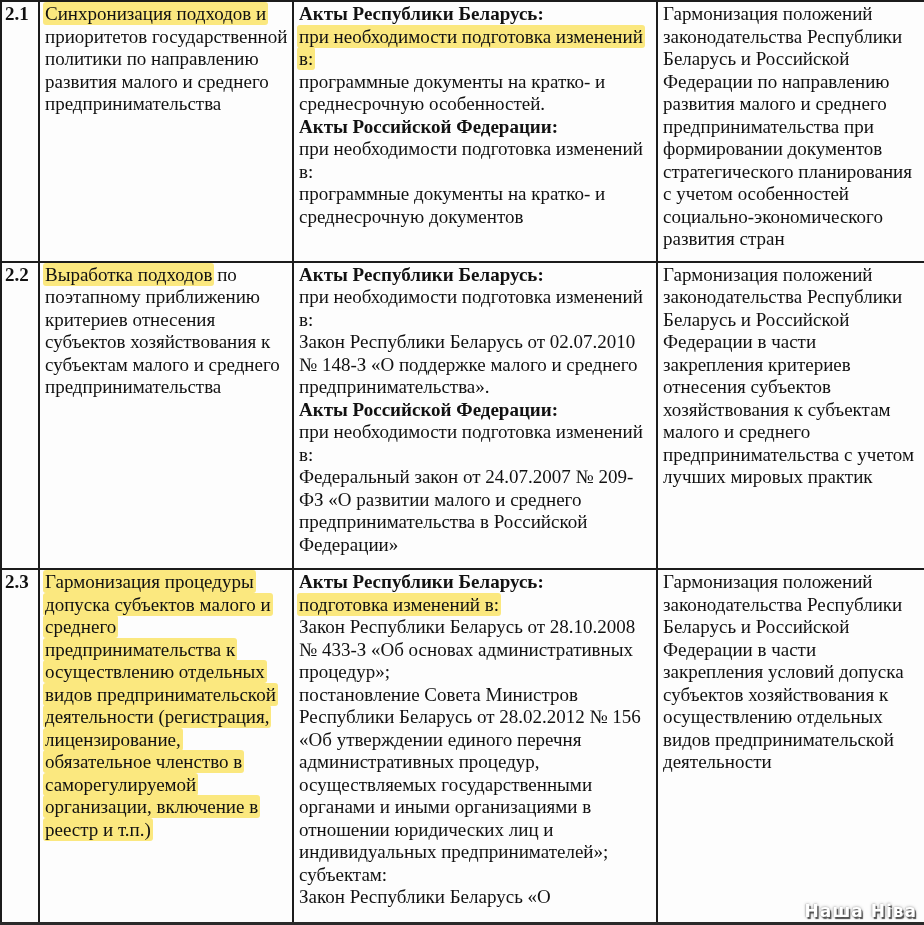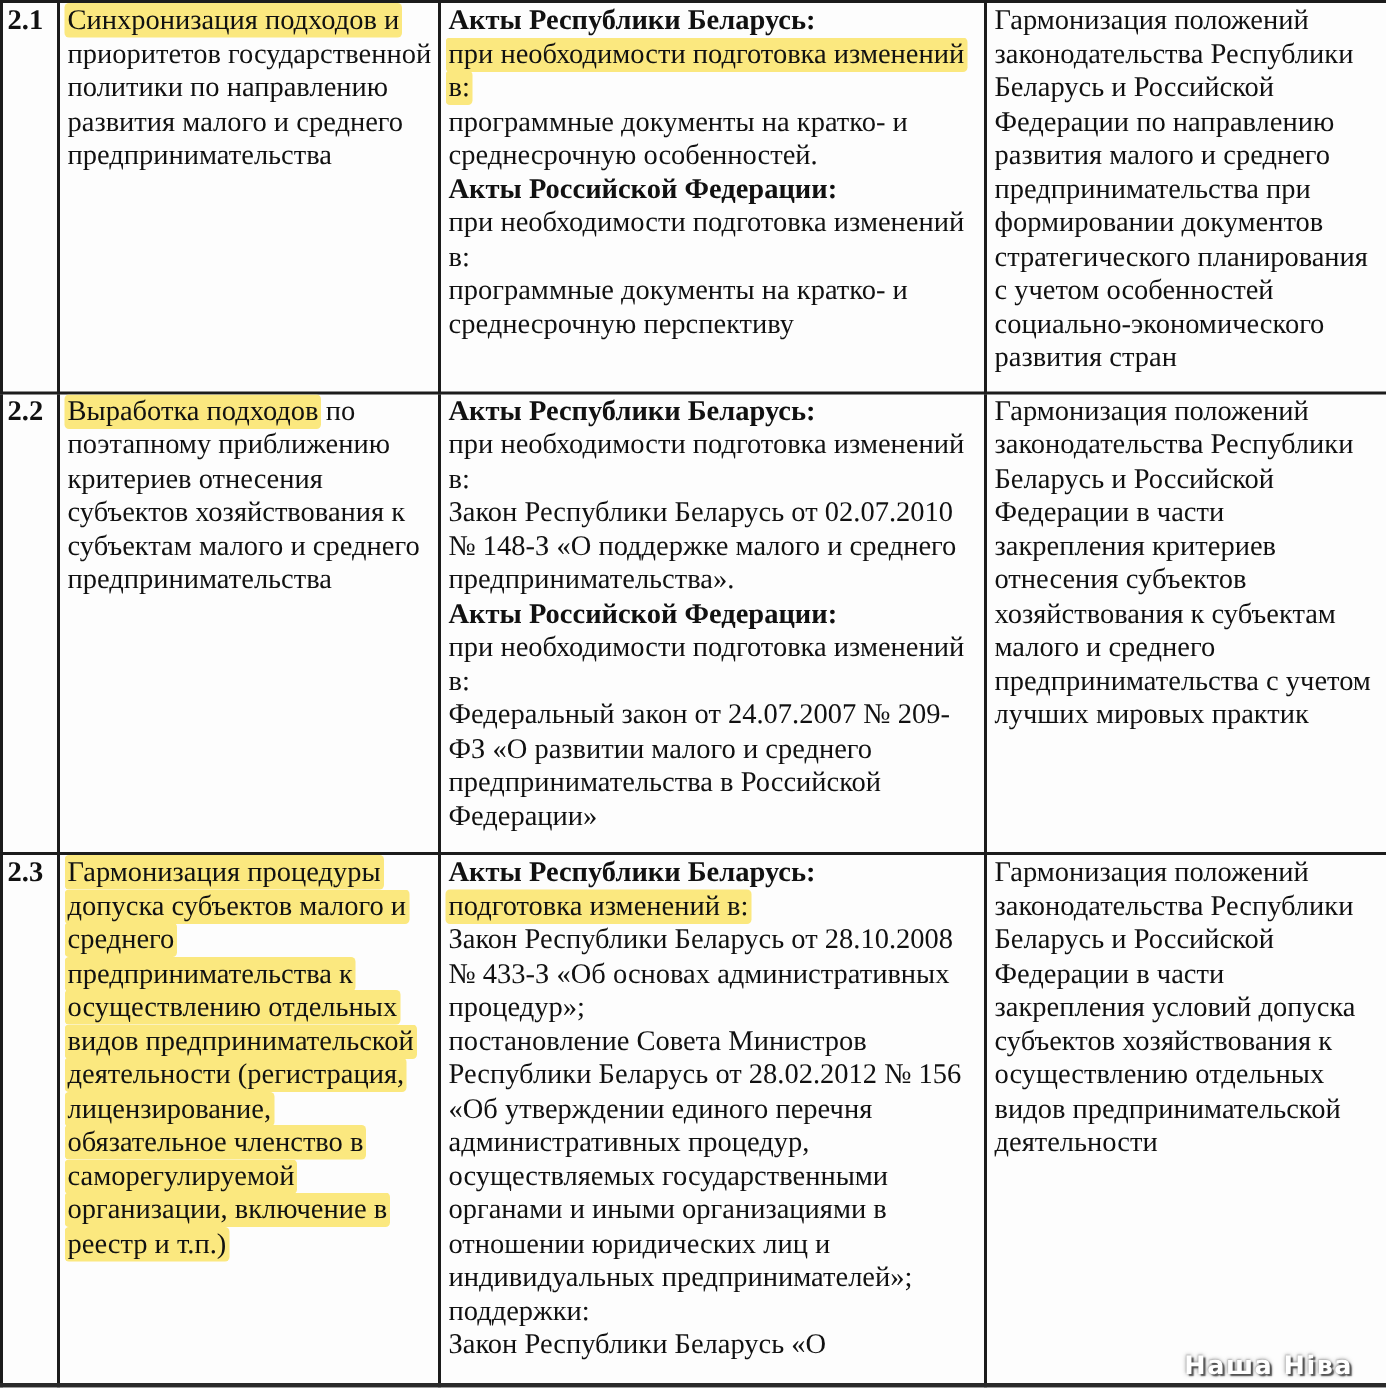--- a/index.html
+++ b/index.html
@@ -44,21 +44,21 @@
   .hl {
     background: var(--highlight, #fbe87f);
     padding: 1px 2px;
     margin: -1px -2px;
     border-radius: 3px;
     -webkit-box-decoration-break: clone;
     box-decoration-break: clone;
   }
   .watermark {
     position: absolute;
-    right: 22px;
+    right: 7px;
     bottom: 4px;
     font-family: "DejaVu Sans", "Liberation Sans", sans-serif;
     font-weight: 700;
     font-size: 17px;
     letter-spacing: 1px;
     color: #ffffff;
     text-shadow: 1.5px 1.5px 1px rgba(70,70,70,0.95), -0.5px -0.5px 1px rgba(150,150,150,0.5), 0 0 3px rgba(60,60,60,0.5);
   }
   .bottom-edge {
     position: absolute;
@@ -82,21 +82,21 @@
       <td class="num">2.1</td>
       <td class="measure">
           <div class="para"><span class="hl">Синхронизация подходов и</span><span> приоритетов государственной политики по направлению развития малого и среднего предпринимательства</span></div>
         </td>
       <td class="acts">
           <div class="para"><span class="b">Акты Республики Беларусь:</span></div>
           <div class="para"><span class="i hl">при необходимости подготовка изменений в:</span></div>
           <div class="para"><span>программные документы на кратко- и среднесрочную особенностей.</span></div>
           <div class="para"><span class="b">Акты Российской Федерации:</span></div>
           <div class="para"><span class="i">при необходимости подготовка изменений в:</span></div>
-          <div class="para"><span>программные документы на кратко- и среднесрочную перспективу</span></div>
+          <div class="para"><span>программные документы на кратко- и среднесрочную документов</span></div>
         </td>
       <td class="harm">
           <div class="para"><span>Гармонизация положений законодательства Республики Беларусь и Российской Федерации по направлению развития малого и среднего предпринимательства при формировании документов стратегического планирования с учетом особенностей социально-экономического развития стран</span></div>
         </td>
     </tr>
     <tr class="row-2">
       <td class="num">2.2</td>
       <td class="measure">
           <div class="para"><span class="hl">Выработка подходов</span><span> по поэтапному приближению критериев отнесения субъектов хозяйствования к субъектам малого и среднего предпринимательства</span></div>
         </td>
@@ -115,21 +115,21 @@
     <tr class="row-3">
       <td class="num">2.3</td>
       <td class="measure">
           <div class="para"><span class="hl">Гармонизация процедуры допуска субъектов малого и среднего предпринимательства к осуществлению отдельных видов предпринимательской деятельности (регистрация, лицензирование, обязательное членство в саморегулируемой организации, включение в реестр и т.п.)</span></div>
         </td>
       <td class="acts">
           <div class="para"><span class="b">Акты Республики Беларусь:</span></div>
           <div class="para"><span class="i hl">подготовка изменений в:</span></div>
           <div class="para"><span>Закон Республики Беларусь от 28.10.2008 № 433-З «Об основах административных процедур»;</span></div>
           <div class="para"><span>постановление Совета Министров Республики Беларусь от 28.02.2012 № 156 «Об утверждении единого перечня административных процедур, осуществляемых государственными органами и иными организациями в отношении юридических лиц и индивидуальных предпринимателей»;</span></div>
-          <div class="para"><span class="i">поддержки:</span></div>
+          <div class="para"><span class="i">субъектам:</span></div>
           <div class="para"><span>Закон Республики Беларусь «О</span></div>
         </td>
       <td class="harm">
           <div class="para"><span>Гармонизация положений законодательства Республики Беларусь и Российской Федерации в части закрепления условий допуска субъектов хозяйствования к осуществлению отдельных видов предпринимательской деятельности</span></div>
         </td>
     </tr>
   </tbody>
 </table>
 
 <div class="watermark">Наша Ніва</div>

